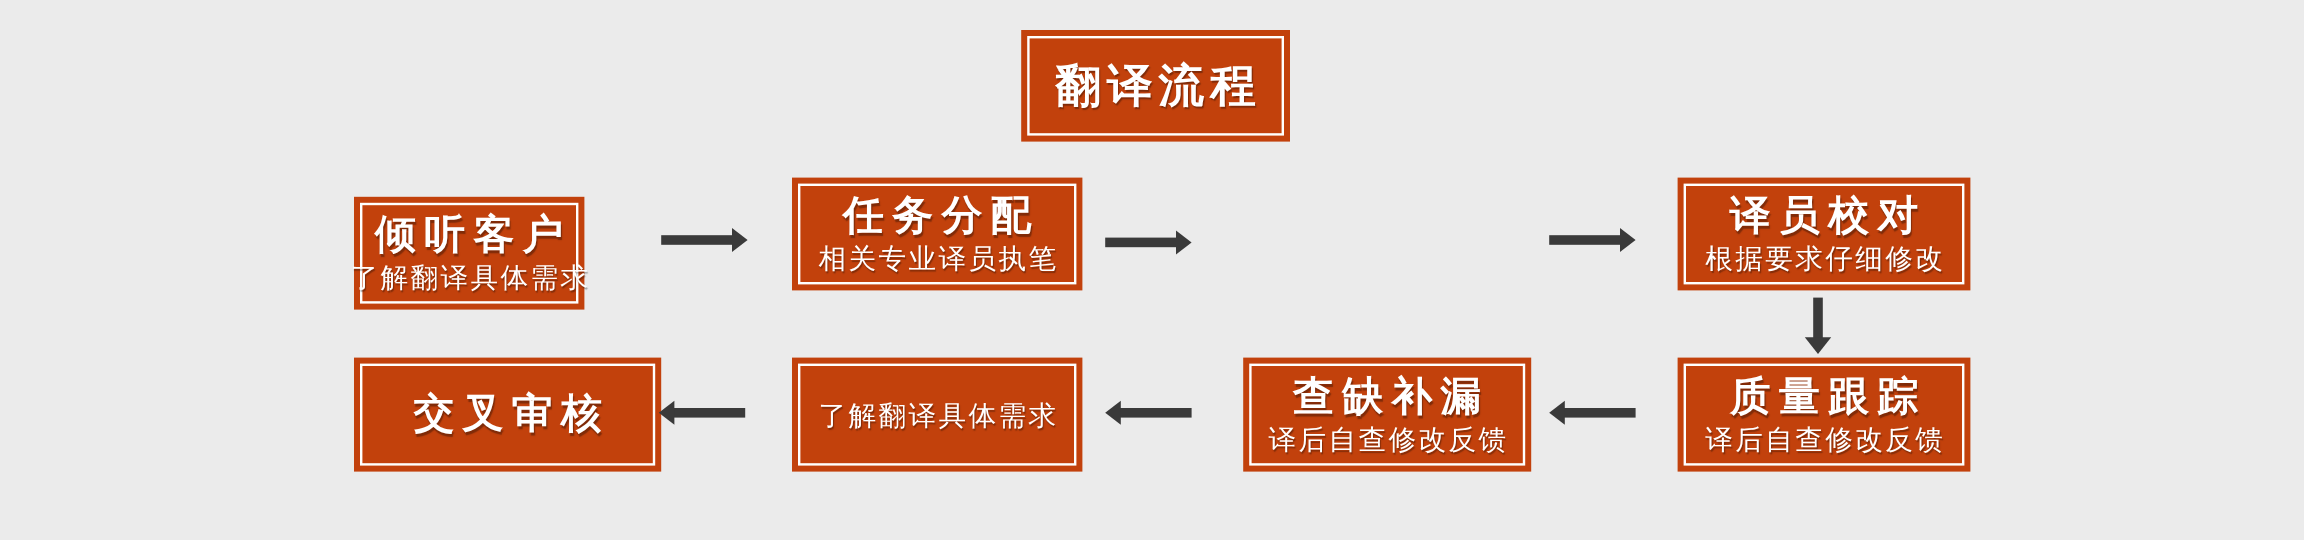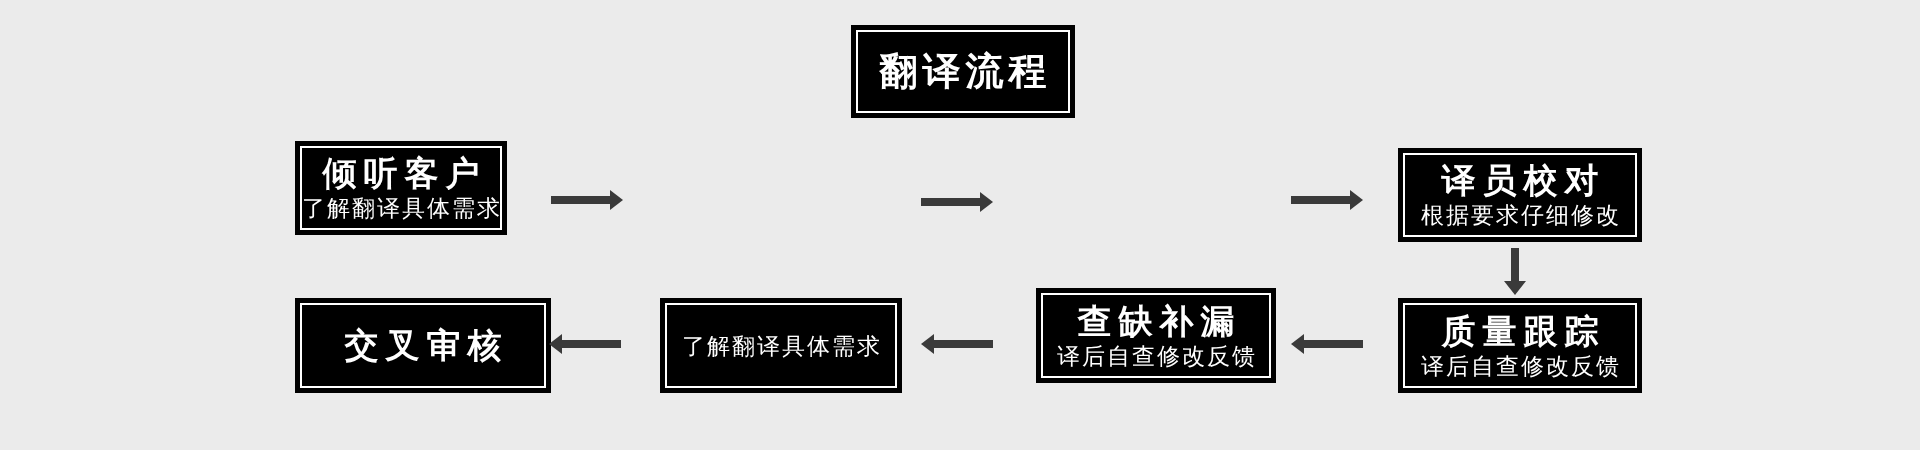--- a/index.html
+++ b/index.html
@@ -8,21 +8,21 @@
     width: 1920px;
     height: 450px;
     background: #EBEBEB;
     overflow: hidden;
     font-family: "Liberation Sans", "DejaVu Sans", sans-serif;
   }
 
   
   .rbox {
     position: absolute;
-    background: #000000;
+    background: #c2410c;
     padding: 5px;
     box-sizing: border-box;
   }
   .rbox-inner {
     border: 2px solid #FFFFFF;
     width: 100%;
     height: 100%;
     box-sizing: border-box;
     display: flex;
     flex-direction: column;
@@ -95,27 +95,33 @@
 <body>
 
 <div class="canvas">
 
   <div class="rbox" style="left:851px; top:25px; width:224px; height:93px;">
     <div class="rbox-inner">
       <div class="main-title">翻译流程</div>
     </div>
   </div>
 
-  <div class="rbox" style="left:295px; top:141px; width:212px; height:94px;">
+  <div class="rbox" style="left:295px; top:164px; width:192px; height:94px;">
     <div class="rbox-inner">
       <div class="step-title">倾听客户</div>
       <div class="step-sub">了解翻译具体需求</div>
     </div>
   </div>
 
+  <div class="rbox" style="left:660px; top:148px; width:242px; height:94px;">
+    <div class="rbox-inner">
+      <div class="step-title">任务分配</div>
+      <div class="step-sub">相关专业译员执笔</div>
+    </div>
+  </div>
 
 
   <div class="rbox" style="left:1398px; top:148px; width:244px; height:94px;">
     <div class="rbox-inner">
       <div class="step-title">译员校对</div>
       <div class="step-sub">根据要求仔细修改</div>
     </div>
   </div>
 
   <div class="rbox" style="left:295px; top:298px; width:256px; height:95px;">
@@ -123,21 +129,21 @@
       <div class="step-title">交叉审核</div>
     </div>
   </div>
 
   <div class="rbox" style="left:660px; top:298px; width:242px; height:95px;">
     <div class="rbox-inner">
       <div class="step-sub">了解翻译具体需求</div>
     </div>
   </div>
 
-  <div class="rbox" style="left:1036px; top:288px; width:240px; height:95px;">
+  <div class="rbox" style="left:1036px; top:298px; width:240px; height:95px;">
     <div class="rbox-inner">
       <div class="step-title">查缺补漏</div>
       <div class="step-sub">译后自查修改反馈</div>
     </div>
   </div>
 
   <div class="rbox" style="left:1398px; top:298px; width:244px; height:95px;text-align:right;">
     <div class="rbox-inner">
       <div class="step-title">质量跟踪</div>
       <div class="step-sub">译后自查修改反馈</div>

